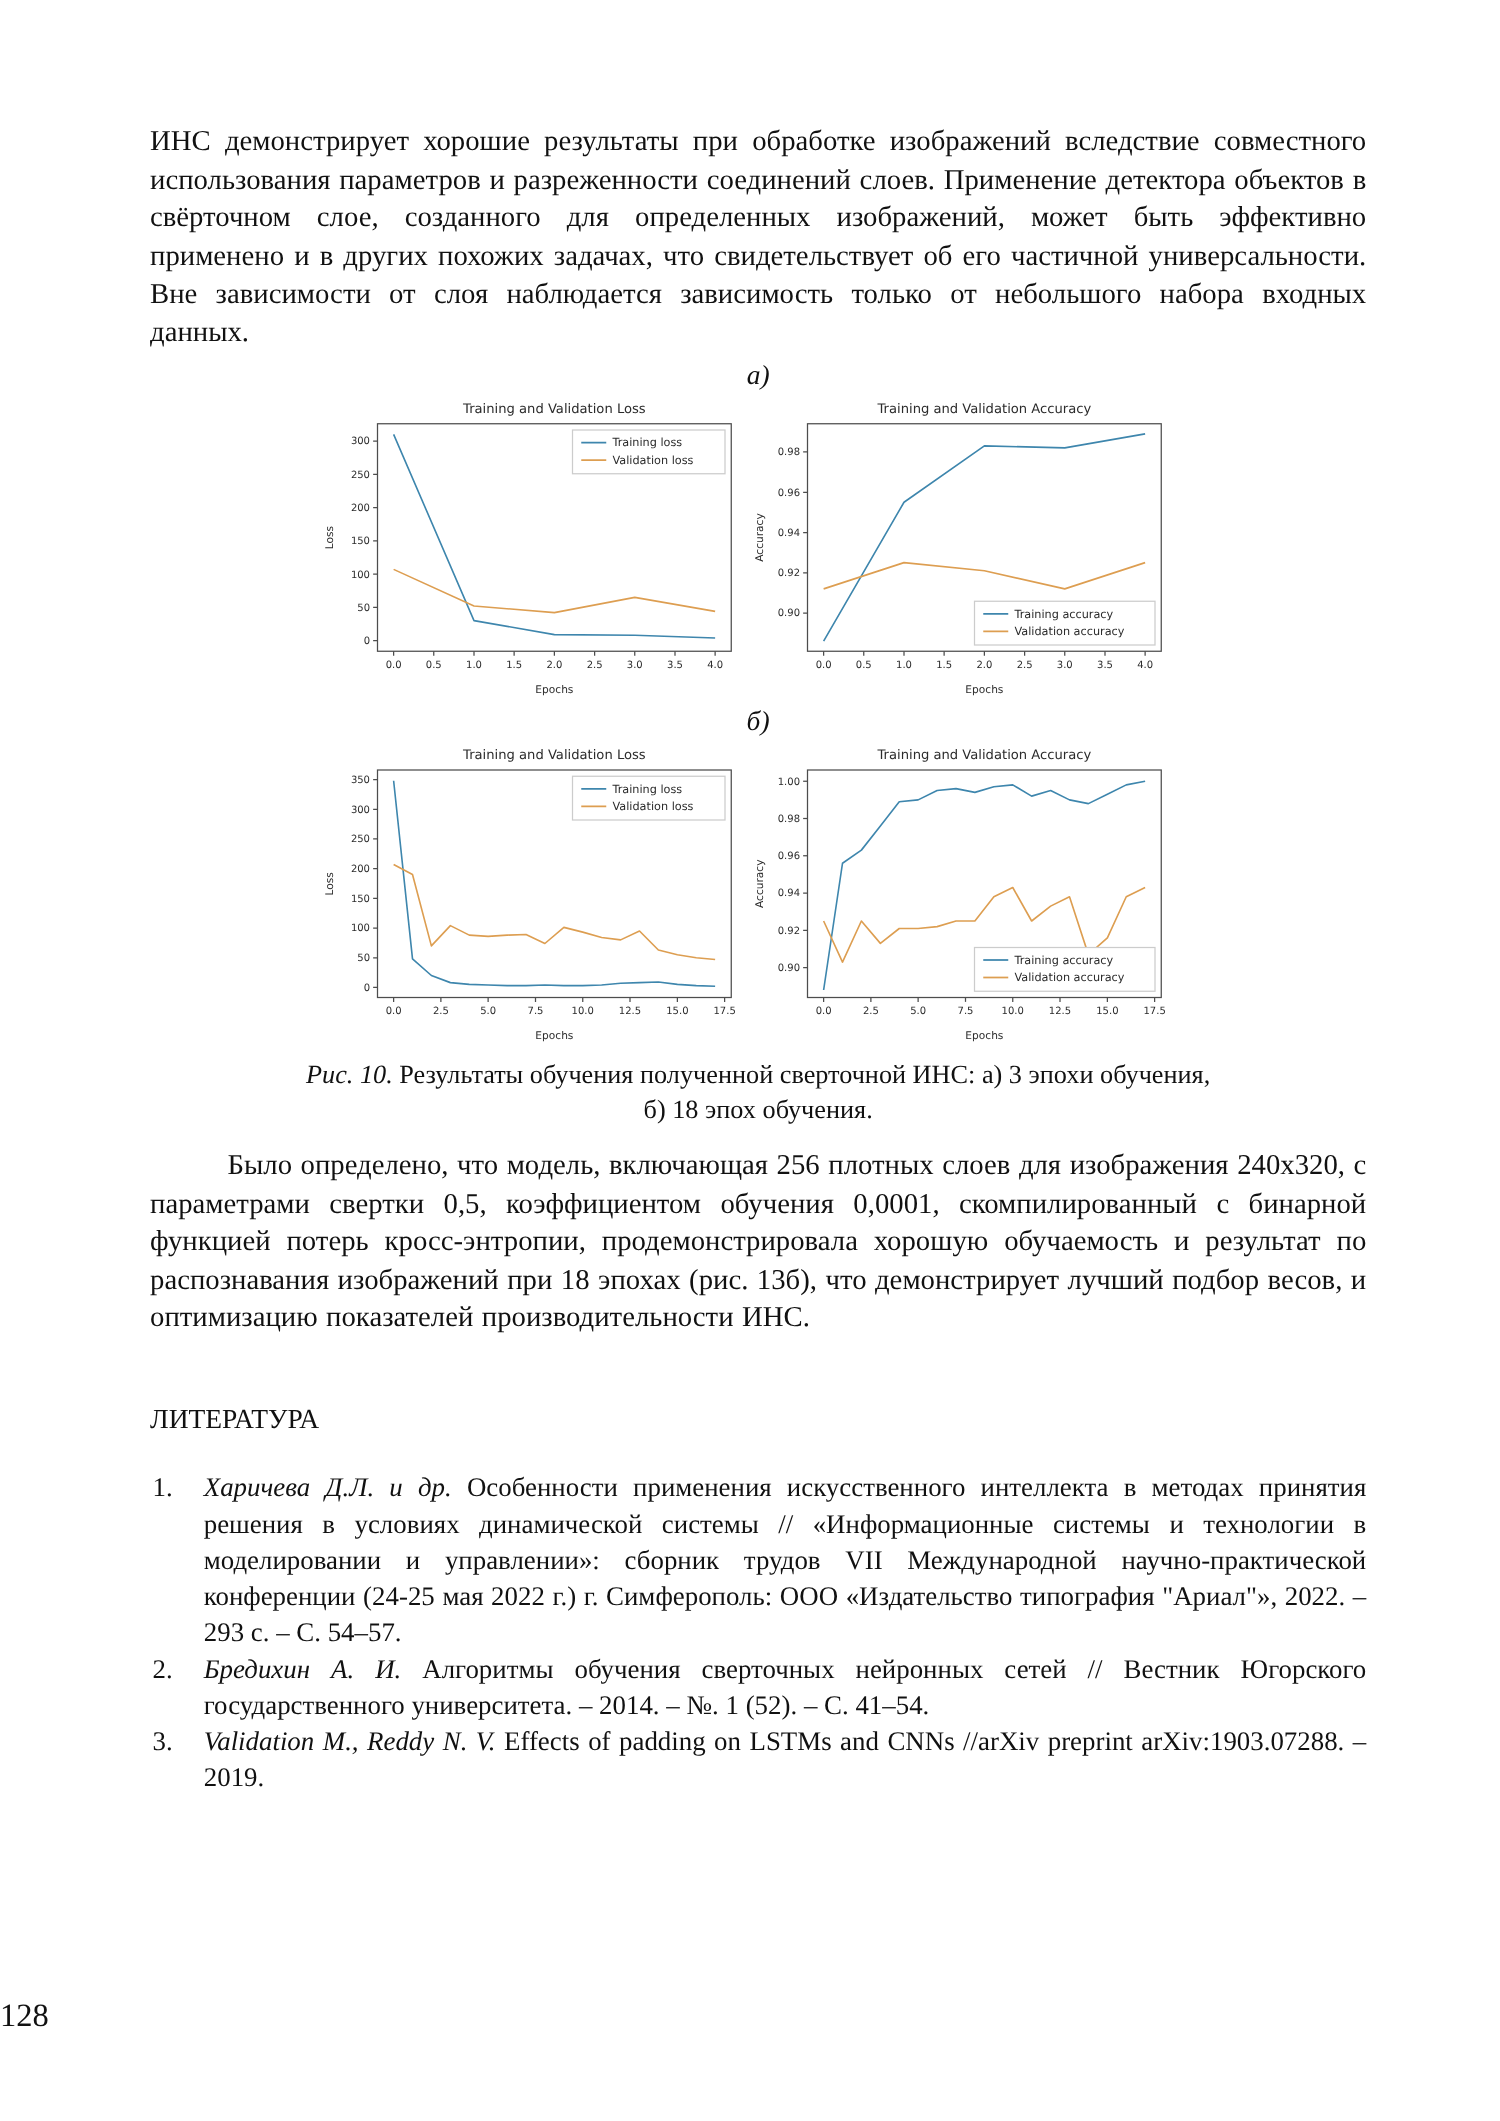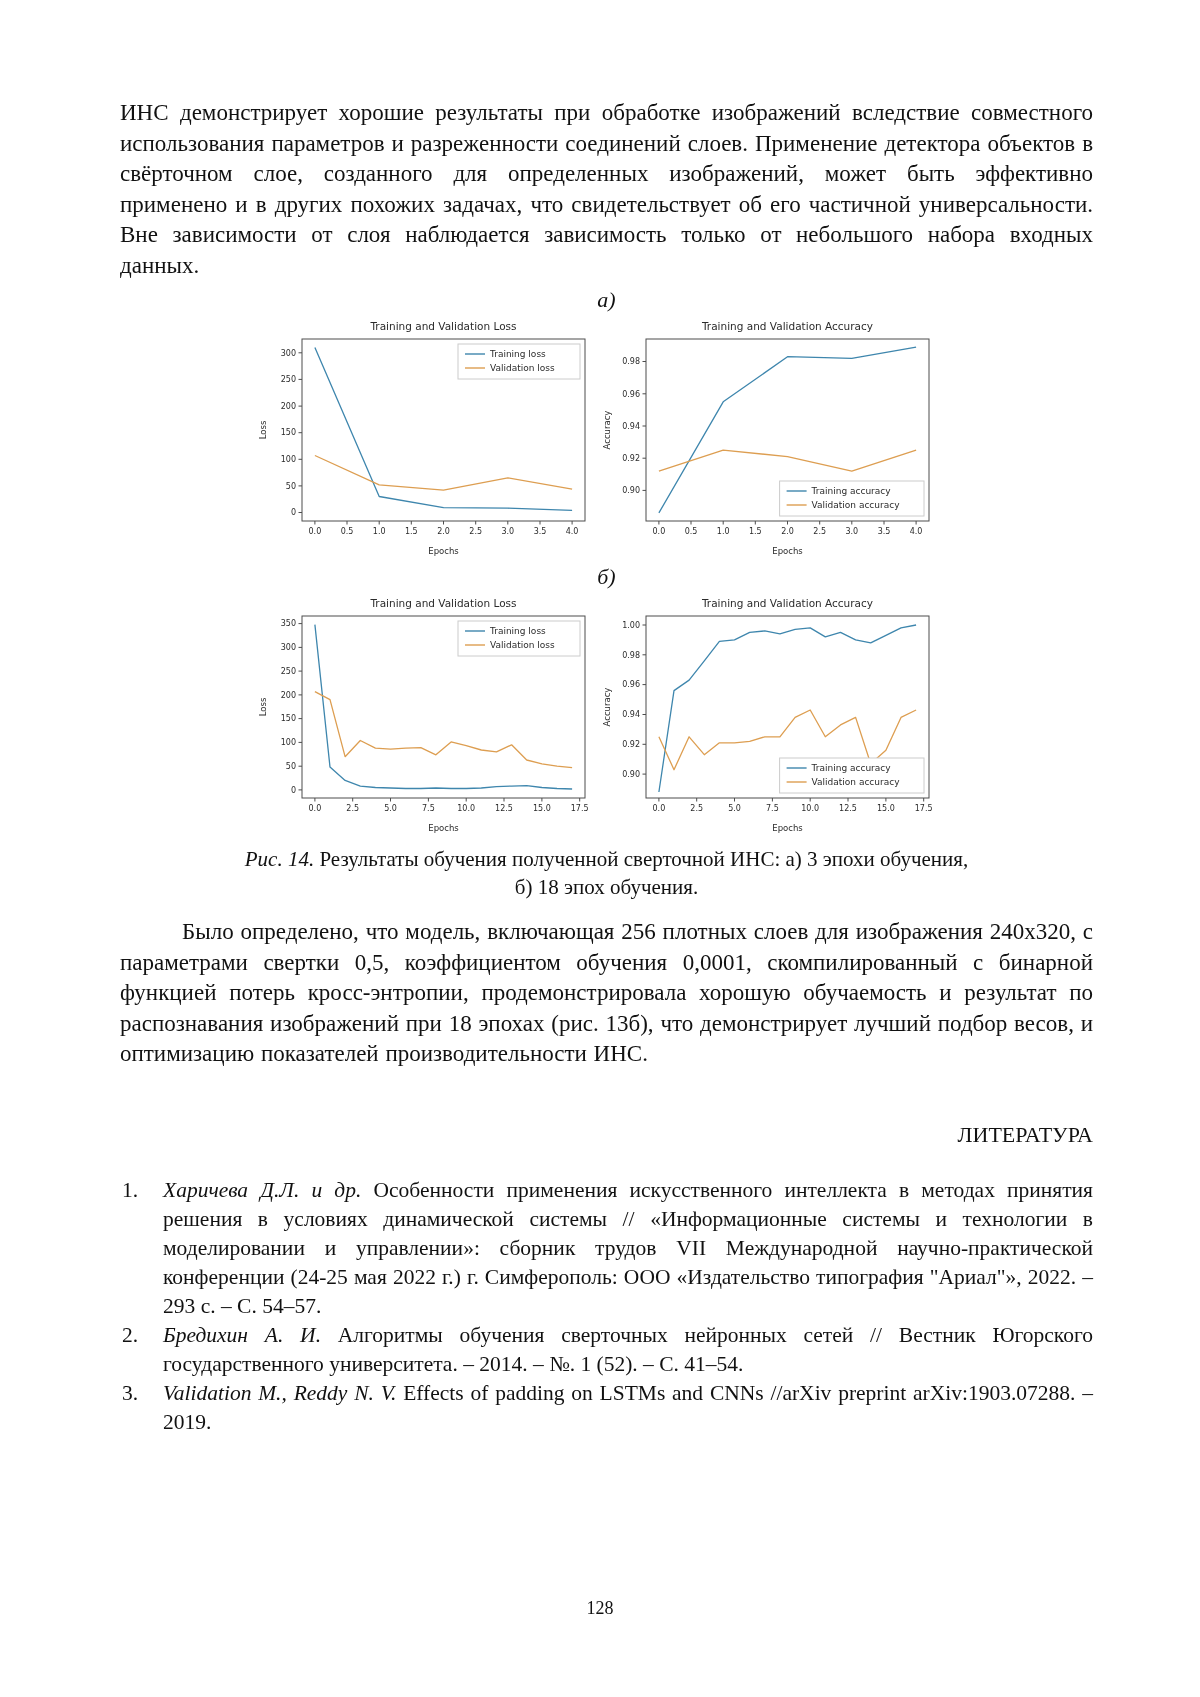--- a/index.html
+++ b/index.html
@@ -21,32 +21,32 @@
   .fig-row{
     display:flex;justify-content:center;gap:4px;margin:0 0 0 -20px;text-align:center;
   }
   svg.chart{display:block;}
   svg.chart text{font-family:"DejaVu Sans",sans-serif;}
   .caption{
     text-align:center;font-size:21px;line-height:28px;margin-top:10px;
   }
   .caption .prefix{font-style:italic;}
   .lit-heading{
-    text-align:right;font-size:22px;font-weight:normal;margin:52px 0 28px 0;
+    text-align:left;font-size:22px;font-weight:normal;margin:52px 0 28px 0;
   }
   .ref-list{margin:0;padding:0;list-style:none;}
   .ref-item{
     position:relative;padding-left:43px;font-size:21.5px;line-height:29px;
     text-align:justify;margin:0;
   }
   .ref-num{position:absolute;left:2px;top:0;}
   .ref-authors{font-style:italic;}
   .page-number{
-    position:absolute;left:0;top:1598px;width:100%;text-align:center;
-    font-size:18px;
+    position:absolute;left:0;top:1598px;width:100%;
+    font-size:26px;
   }
 </style>
 </head>
 <body>
 
 <div class="page">
   <div class="content">
 
     <p class="para first">ИНС демонстрирует хорошие результаты при обработке изображений вследствие совместного использования параметров и разреженности соединений слоев. Применение детектора объектов в свёрточном слое, созданного для определенных изображений, может быть эффективно применено и в других похожих задачах, что свидетельствует об его частичной универсальности. Вне зависимости от слоя наблюдается зависимость только от небольшого набора входных данных.</p>
 
@@ -226,21 +226,21 @@
           <polyline points="59.9,146.8 75.0,179.7 90.1,146.8 105.3,164.7 120.4,152.8 135.5,152.8 150.7,151.3 165.8,146.8 180.9,146.8 196.1,127.4 211.2,120.0 226.3,146.8 241.5,134.9 256.6,127.4 271.7,173.7 286.9,160.3 302.0,127.4 317.1,120.0" fill="none" stroke="#dd9e51" stroke-width="1.3" stroke-linejoin="round"></polyline>
           <rect x="180.60000000000002" y="168" width="144.39999999999998" height="35" fill="#ffffff" stroke="#cccccc" stroke-width="1"></rect>
           <line x1="187.60000000000002" y1="178" x2="207.60000000000002" y2="178" stroke="#3e86ad" stroke-width="1.4"></line>
           <text x="212.60000000000002" y="181" font-size="9" fill="#2b2b2b">Training accuracy</text>
           <line x1="187.60000000000002" y1="192" x2="207.60000000000002" y2="192" stroke="#dd9e51" stroke-width="1.4"></line>
           <text x="212.60000000000002" y="195" font-size="9" fill="#2b2b2b">Validation accuracy</text>
         </svg>
     </div>
 
     <div class="caption">
-      <span class="prefix">Рис. 14.</span><span> Результаты обучения полученной сверточной ИНС: а) 3 эпохи обучения,</span><br>
+      <span class="prefix">Рис. 10.</span><span> Результаты обучения полученной сверточной ИНС: а) 3 эпохи обучения,</span><br>
       <span>б) 18 эпох обучения.</span>
     </div>
 
     <p class="para indent">Было определено, что модель, включающая 256 плотных слоев для изображения 240x320, с параметрами свертки 0,5, коэффициентом обучения 0,0001, скомпилированный с бинарной функцией потерь кросс-энтропии, продемонстрировала хорошую обучаемость и результат по распознавания изображений при 18 эпохах (рис. 13б), что демонстрирует лучший подбор весов, и оптимизацию показателей производительности ИНС.</p>
 
     <h2 class="lit-heading">ЛИТЕРАТУРА</h2>
 
     <ol class="ref-list">
       <li class="ref-item">
         <span class="ref-num">1.</span>

